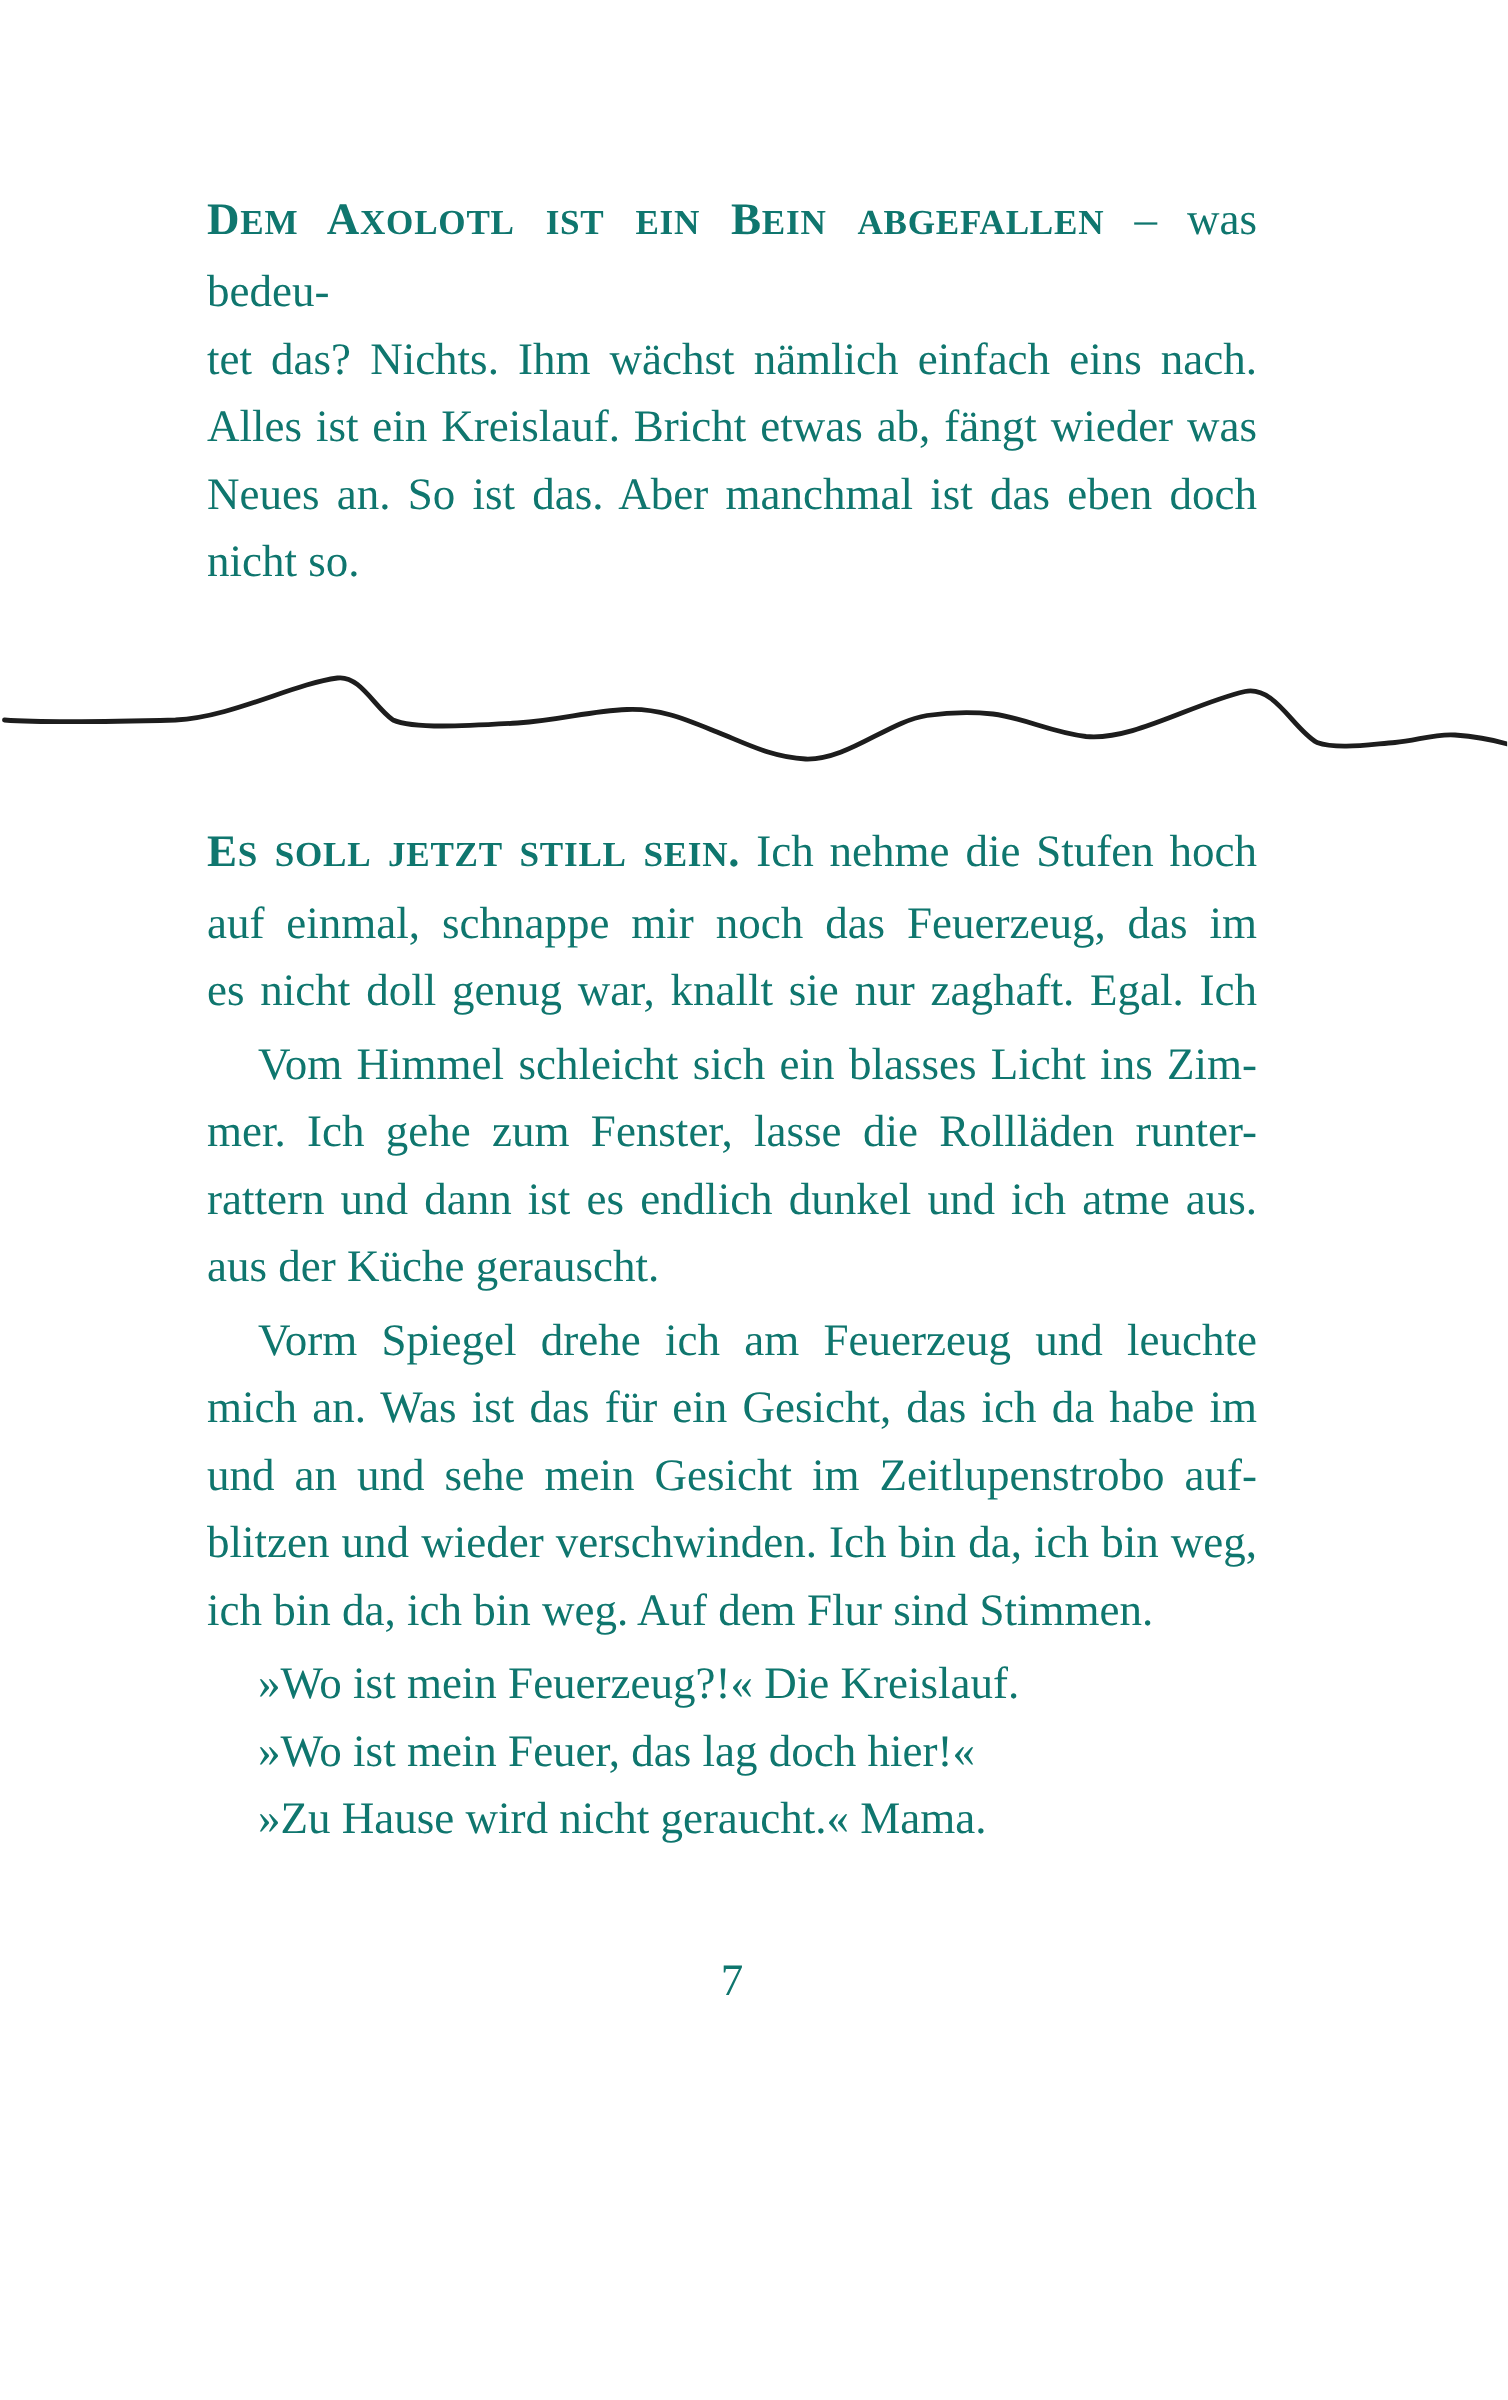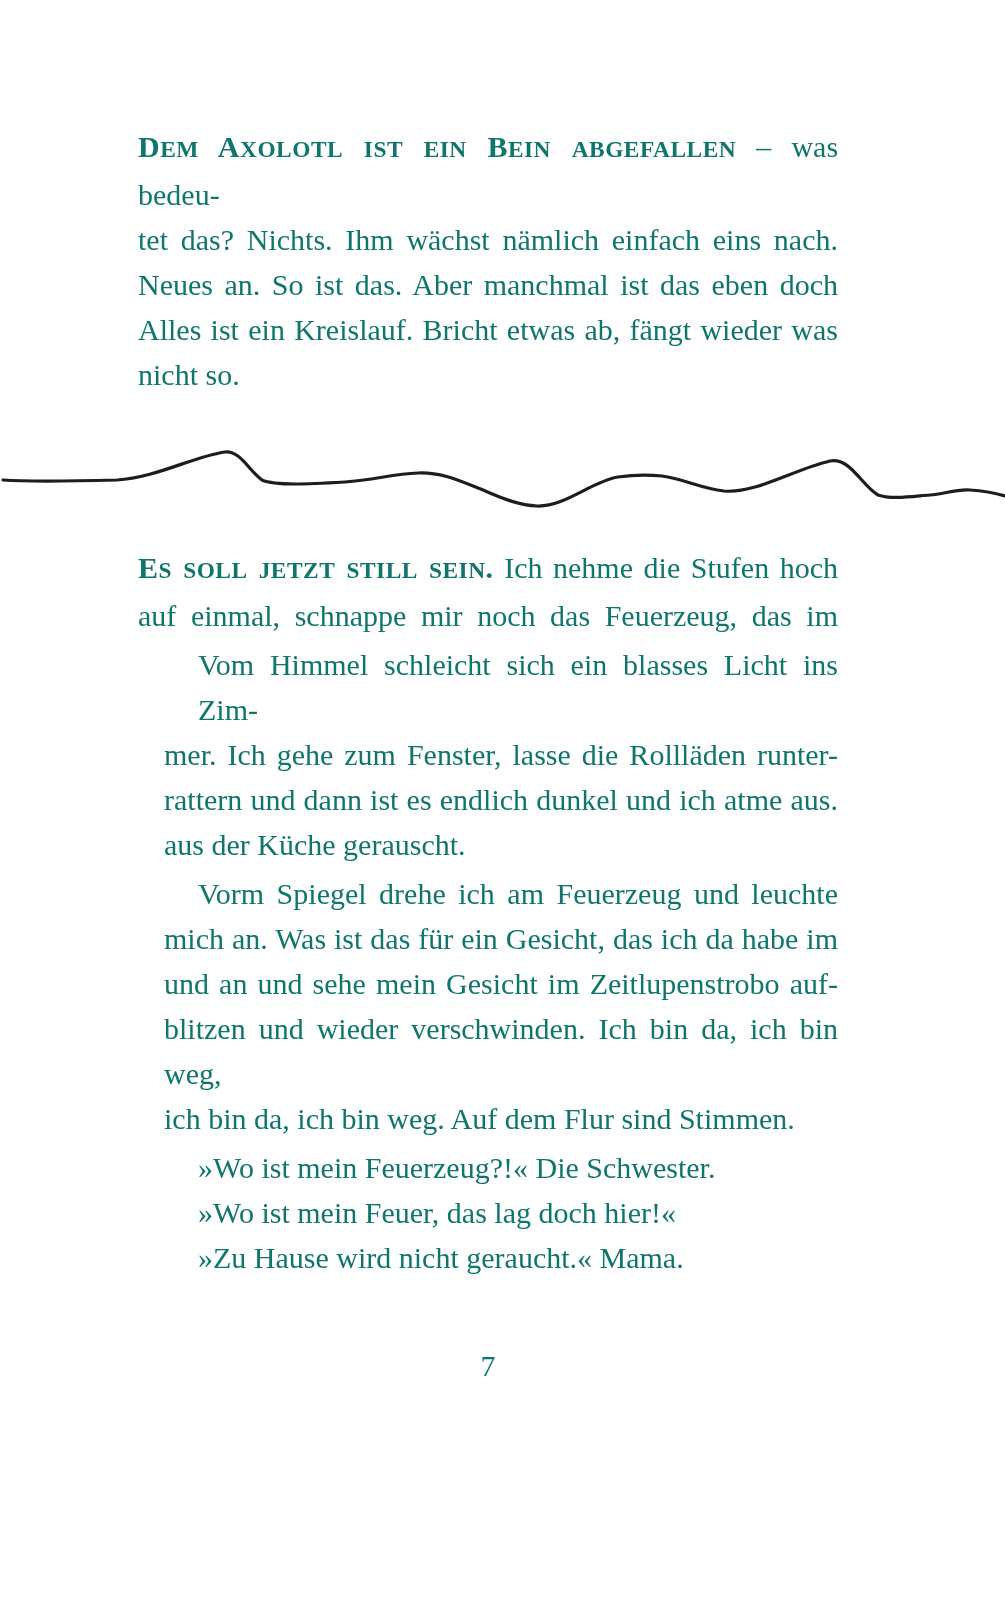--- a/index.html
+++ b/index.html
@@ -14,21 +14,21 @@
     color: #0f766e;
     font-size: 30px;
     line-height: 45px;
     overflow: hidden;
   }
 
   .text-column { width: 700px; margin-left: 138px; }
   .tc-top { padding-top: 124px; }
   .tc-main { margin-top: 27px; }
 
-  .para + .para { margin-top: 4px; margin-left: 26px; }
+  .para + .para { margin-top: 4px; }
 
   .line { text-align: left; white-space: pre-wrap; }
   .line.j { text-align: justify; text-align-last: justify; }
   .line.ind { padding-left: 34px; }
 
   .lead { font-weight: bold; letter-spacing: 0.5px; }
   .lead .sc-small { font-size: 0.78em; }
 
   .divider-wrap { width: 1005px; height: 90px; margin-top: 31px; }
   .divider-wrap svg { display: block; }
@@ -37,22 +37,22 @@
 </style>
 </head>
 <body>
 
 <div class="book-page">
 
   <div class="text-column tc-top">
     <section class="para">
         <div class="line j"><span class="lead"><span>D</span><span class="sc-small">E</span><span class="sc-small">M</span><span> </span><span>A</span><span class="sc-small">X</span><span class="sc-small">O</span><span class="sc-small">L</span><span class="sc-small">O</span><span class="sc-small">T</span><span class="sc-small">L</span><span> </span><span class="sc-small">I</span><span class="sc-small">S</span><span class="sc-small">T</span><span> </span><span class="sc-small">E</span><span class="sc-small">I</span><span class="sc-small">N</span><span> </span><span>B</span><span class="sc-small">E</span><span class="sc-small">I</span><span class="sc-small">N</span><span> </span><span class="sc-small">A</span><span class="sc-small">B</span><span class="sc-small">G</span><span class="sc-small">E</span><span class="sc-small">F</span><span class="sc-small">A</span><span class="sc-small">L</span><span class="sc-small">L</span><span class="sc-small">E</span><span class="sc-small">N</span></span> – was bedeu-</div>
         <div class="line j">tet das? Nichts. Ihm wächst nämlich einfach eins nach.</div>
+        <div class="line j">Alles ist ein Kreislauf. Bricht etwas ab, fängt wieder was</div>
         <div class="line j">Neues an. So ist das. Aber manchmal ist das eben doch</div>
-        <div class="line j">Alles ist ein Kreislauf. Bricht etwas ab, fängt wieder was</div>
         <div class="line">nicht so.</div>
       </section>
   </div>
 
   <div class="divider-wrap">
     <svg width="1005" height="90" viewBox="0 0 1005 90" xmlns="http://www.w3.org/2000/svg">
       <path d="M 3 52
            C 30 54, 80 53, 117 52
            C 155 50, 195 28, 225 24
            C 240 22, 250 44, 262 52
@@ -68,35 +68,36 @@
            C 892 72, 915 68, 930 67
            C 944 66, 956 61, 970 62
            C 985 63, 998 66, 1005 68" fill="none" stroke="#1d1d1d" stroke-width="3.2" stroke-linecap="round"></path>
     </svg>
   </div>
 
   <div class="text-column tc-main">
     <section class="para">
         <div class="line j"><span class="lead"><span>E</span><span class="sc-small">S</span><span> </span><span class="sc-small">S</span><span class="sc-small">O</span><span class="sc-small">L</span><span class="sc-small">L</span><span> </span><span class="sc-small">J</span><span class="sc-small">E</span><span class="sc-small">T</span><span class="sc-small">Z</span><span class="sc-small">T</span><span> </span><span class="sc-small">S</span><span class="sc-small">T</span><span class="sc-small">I</span><span class="sc-small">L</span><span class="sc-small">L</span><span> </span><span class="sc-small">S</span><span class="sc-small">E</span><span class="sc-small">I</span><span class="sc-small">N</span><span>.</span></span> Ich nehme die Stufen hoch</div>
         <div class="line j">auf einmal, schnappe mir noch das Feuerzeug, das im</div>
+        <div class="line j">es nicht doll genug war, knallt sie nur zaghaft. Egal. Ich</div>
       </section>
     <section class="para">
         <div class="line j ind">Vom Himmel schleicht sich ein blasses Licht ins Zim-</div>
         <div class="line j">mer. Ich gehe zum Fenster, lasse die Rollläden runter-</div>
         <div class="line j">rattern und dann ist es endlich dunkel und ich atme aus.</div>
         <div class="line">aus der Küche gerauscht.</div>
       </section>
     <section class="para">
         <div class="line j ind">Vorm Spiegel drehe ich am Feuerzeug und leuchte</div>
         <div class="line j">mich an. Was ist das für ein Gesicht, das ich da habe im</div>
         <div class="line j">und an und sehe mein Gesicht im Zeitlupenstrobo auf-</div>
         <div class="line j">blitzen und wieder verschwinden. Ich bin da, ich bin weg,</div>
         <div class="line">ich bin da, ich bin weg. Auf dem Flur sind Stimmen.</div>
       </section>
     <section class="para">
-        <div class="line ind">»Wo ist mein Feuerzeug?!« Die Schwester.</div>
+        <div class="line ind">»Wo ist mein Feuerzeug?!« Die Kreislauf.</div>
         <div class="line ind">»Wo ist mein Feuer, das lag doch hier!«</div>
         <div class="line ind">»Zu Hause wird nicht geraucht.« Mama.</div>
       </section>
     <div class="page-number">7</div>
   </div>
 
 </div>
 
 </body></html>

